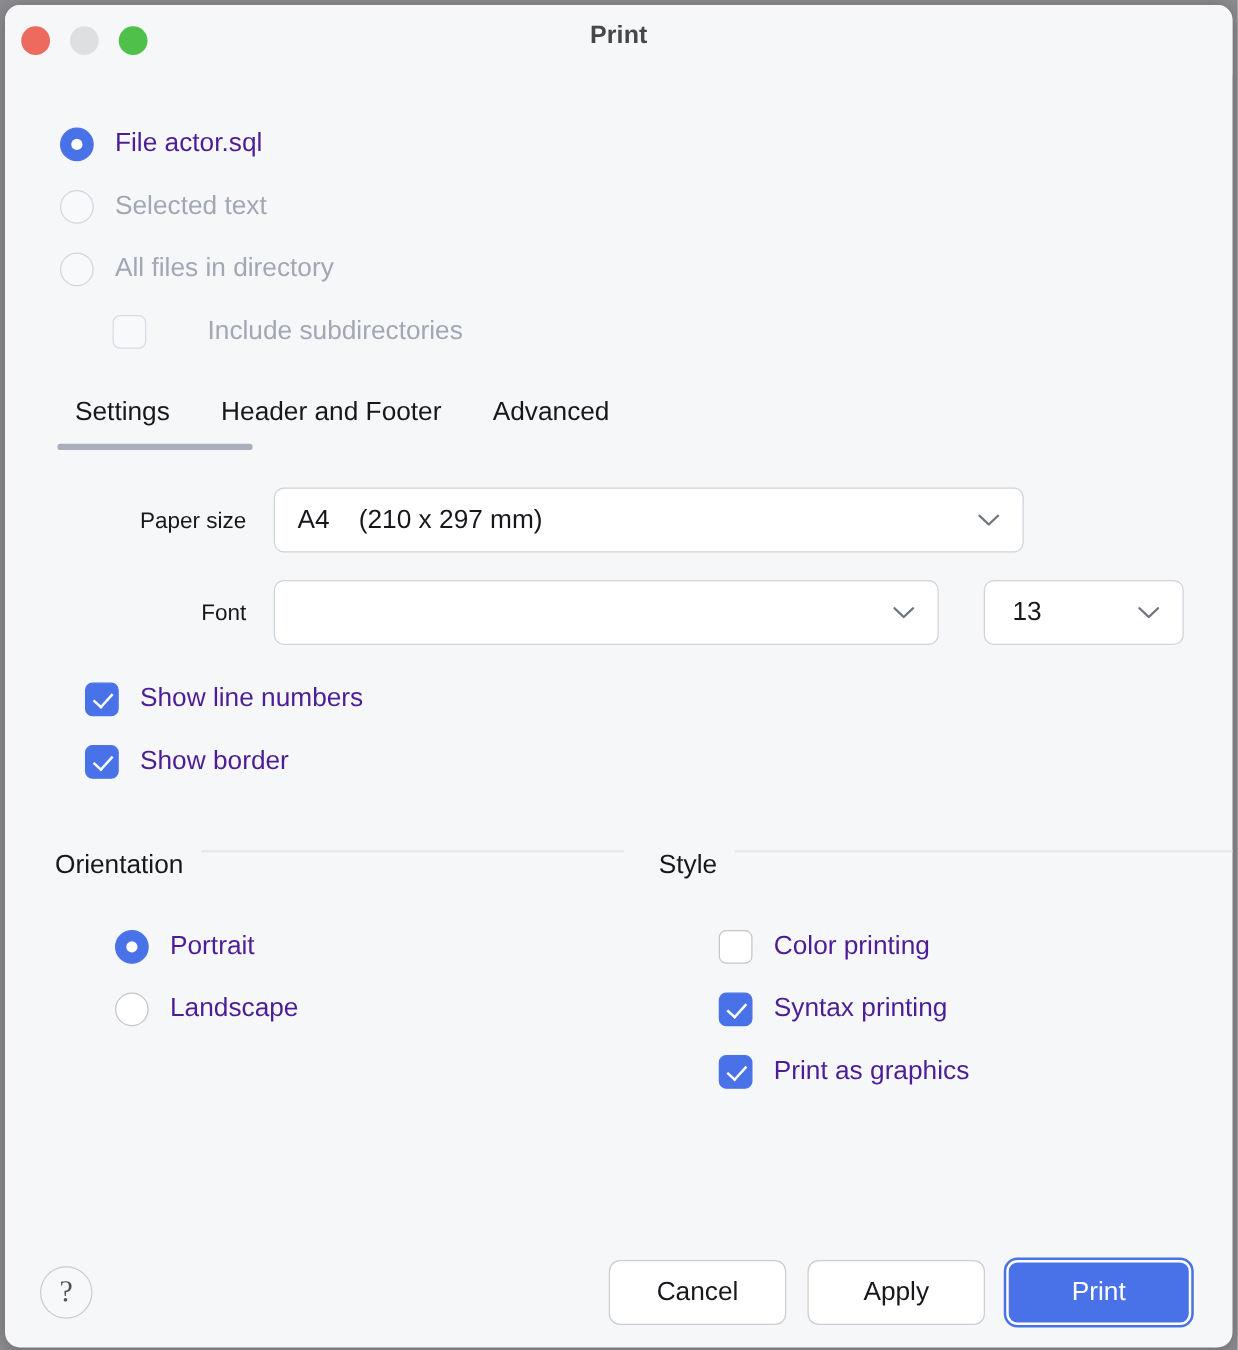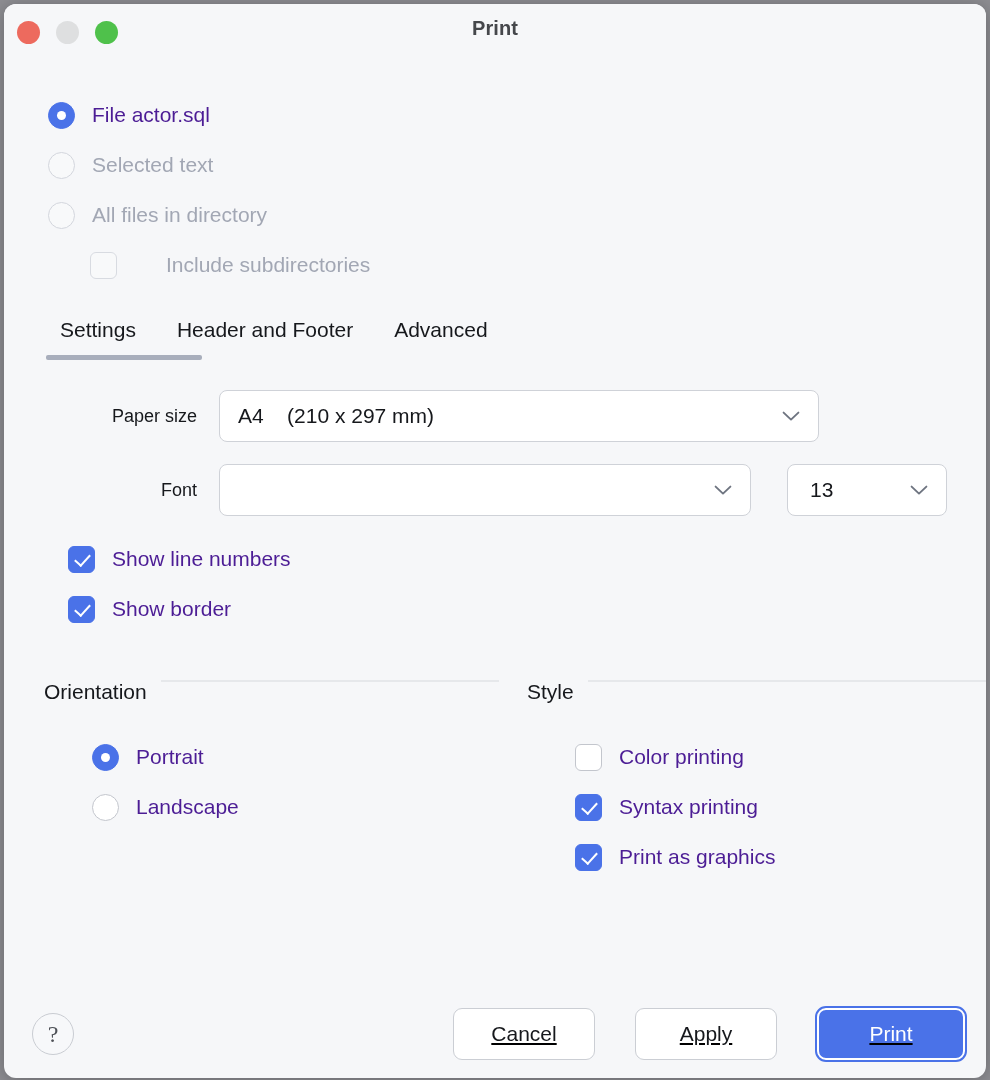--- a/index.html
+++ b/index.html
@@ -253,25 +253,24 @@
     background: #f7f8fa;
     display: flex;
     align-items: center;
     justify-content: center;
     font-size: 24px;
     color: #4e5157;
     font-family: "Liberation Serif", serif;
   }
   #actions {
     position: absolute;
-    right: 18px;
+    right: 30px;
     bottom: 18px;
     display: flex;
-    gap: 40px;
-    text-decoration: underline;
+    gap: 17px;
   }
   .btn {
     height: 52px;
     min-width: 142px;
     border-radius: 9px;
     background: #ffffff;
     border: 1.4px solid #cbced4;
     display: flex;
     align-items: center;
     justify-content: center;

